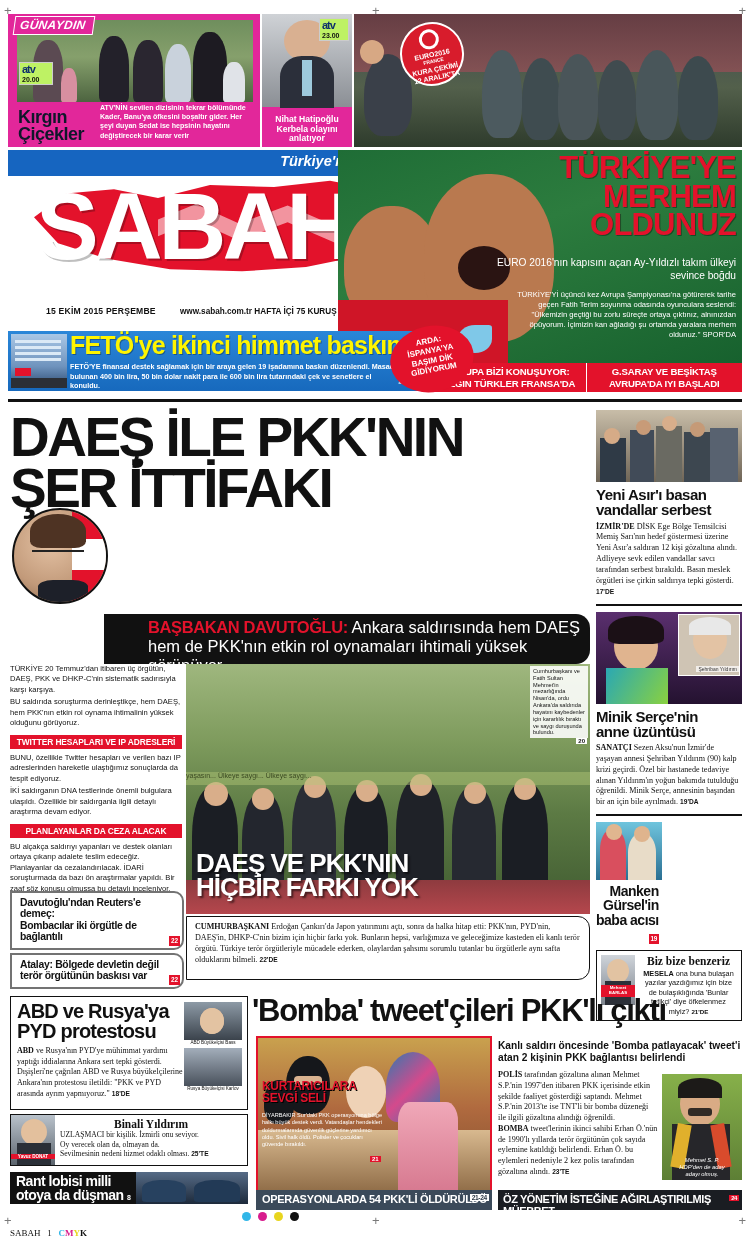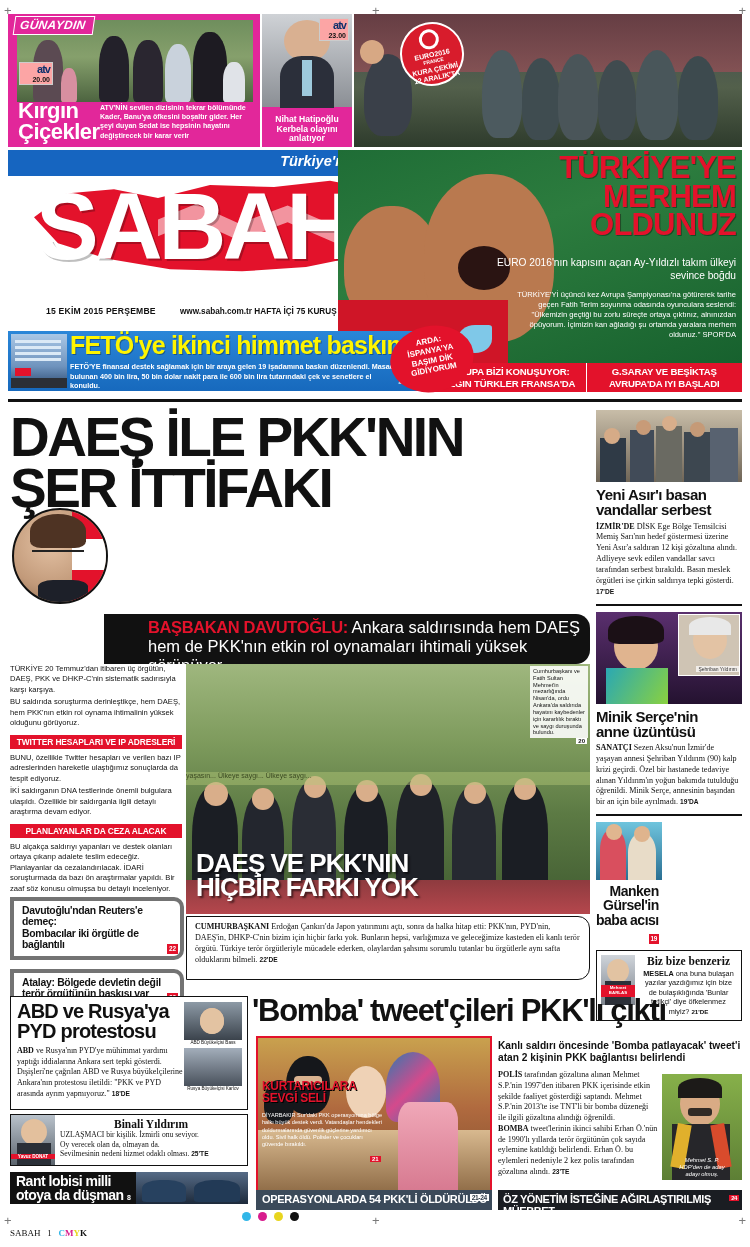--- a/index.html
+++ b/index.html
@@ -32,28 +32,28 @@
   }
   .fig { position: absolute; bottom: 0; border-radius: 45% 45% 10% 10%; }
   .gunaydin-tag {
     position: absolute; left: 6px; top: 2px; z-index: 4;
     background: #e2279a; color: #fff; font-weight: bold; font-size: 12px;
     font-style: italic; padding: 1px 7px 2px 5px; letter-spacing: .3px;
     transform: skewX(-8deg);
     border: 1.5px solid #fff;
   }
   .atv-badge {
-    position: absolute; background: #fca5a5; border: 1px solid #ccc;
-    font-size: 7px; color: #111; text-align: right; line-height: 1.05;
+    position: absolute; background: #bef264; border: 1px solid #ccc;
+    font-size: 7px; color: #111; text-align: left; line-height: 1.05;
     padding: 1px 2px; font-weight: bold;
   }
   .atv-logo { font-size: 11px; font-weight: bold; color: #0d2f6b; letter-spacing: -1px; }
   .promo-a-title {
-    position: absolute; left: 10px; bottom: 4px; color: #ffffff; font-weight: bold;
-    font-size: 22px; line-height: .95; letter-spacing: -.5px;
+    position: absolute; left: 10px; bottom: 4px; color: #0f172a; font-weight: bold;
+    font-size: 18px; line-height: .95; letter-spacing: -.5px;
   }
   .promo-a-body {
     position: absolute; left: 92px; bottom: 6px; width: 152px; color: #fff;
     font-size: 7.1px; line-height: 1.32; font-weight: bold;
   }
 
   .promo-b {
     position: relative; width: 90px; height: 133px; background: #e2279a;
     overflow: hidden;
   }
@@ -206,22 +206,22 @@
   
   .lcol { left: 10px; top: 664px; width: 172px; }
   .lcol p { font-size: 7.6px; line-height: 1.38; color: #111; margin-bottom: 2px; }
   .subhead {
     background: #e3122b; color: #fff; font-weight: bold; font-size: 8.4px;
     padding: 2px 4px; margin: 6px 0 4px; text-align: center; letter-spacing: -.1px;
   }
   .credit { font-size: 6.8px; font-weight: bold; letter-spacing: .1px; }
 
   .lbox {
-    position: relative; border: 4px solid #737373; border-radius: 0 10px 10px 0;
-    margin-top: 9px; padding: 4px 16px 5px 8px; background: #fff;
+    position: relative; border: 2px solid #737373; border-radius: 0 10px 10px 0;
+    margin-top: 3px; padding: 4px 16px 5px 8px; background: #fff;
   }
   .lbox .t { font-size: 10.4px; font-weight: bold; line-height: 1.1; color:#111; letter-spacing: -.3px; }
   .pagetag {
     position: absolute; right: 2px; bottom: 2px; background: #e3122b; color: #fff;
     font-size: 6.4px; font-weight: bold; padding: 0 2px; line-height: 1.5;
   }
 
   
   .cphoto {
     left: 186px; top: 664px; width: 404px; height: 250px; overflow: hidden;

